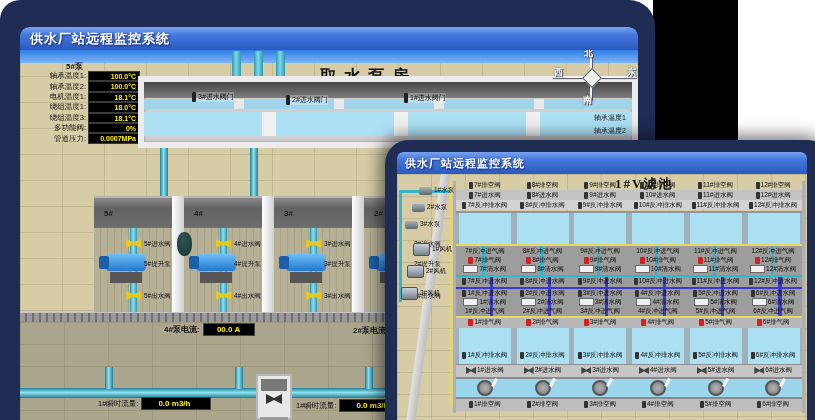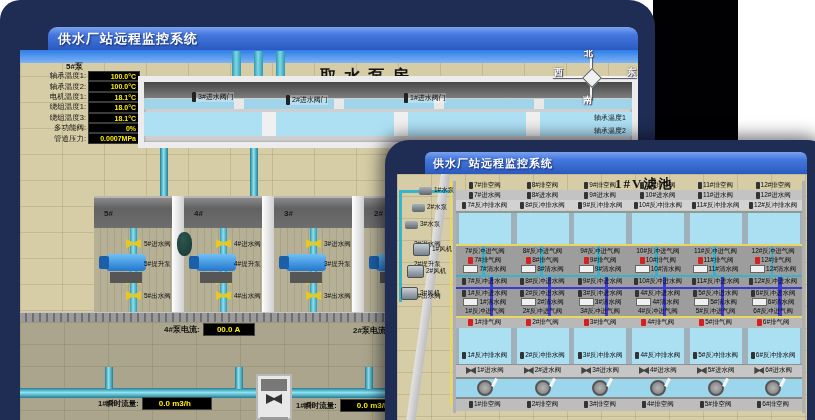--- a/index.html
+++ b/index.html
@@ -8,21 +8,21 @@
 
   
   .black-patch{position:absolute;left:653px;top:0;width:85px;height:146px;background:#010103;}
   .backdrop-a{position:absolute;left:0;top:0;width:655px;height:420px;background:#1f2d55;
               border-radius:20px 26px 0 0;}
 
   
   .bg-window{position:absolute;left:20px;top:27px;width:618px;height:393px;
              border-radius:9px 9px 0 0;overflow:hidden;}
   .titlebar{height:23px;background:linear-gradient(180deg,#7aa2f0 0%,#4477dd 35%,#2a5ac0 100%);
-            display:flex;align-items:center;padding:0 10px;border-radius:9px 9px 0 0;margin-left:28px;}
+            display:flex;align-items:center;padding:0 10px;border-radius:9px 9px 0 0;}
   .titletext{color:#fff;font-weight:bold;font-size:13px;letter-spacing:1px;
              text-shadow:1px 1px 2px rgba(0,0,40,.65);white-space:nowrap;}
   .scene1{position:relative;width:618px;height:370px;background-color:#d6cda6;
           background-image:linear-gradient(rgba(150,140,100,.30) 1px,transparent 1px),
                            linear-gradient(90deg,rgba(150,140,100,.30) 1px,transparent 1px);
           background-size:42px 26px;overflow:hidden;}
   .sky{position:absolute;left:0;top:0;width:100%;height:13px;
        background:linear-gradient(180deg,#2f7de8,#7db4f4);}
   .scene1-title{position:absolute;left:300px;top:15px;font-size:17px;font-weight:bold;
                 color:#141414;letter-spacing:7px;white-space:nowrap;}
@@ -112,21 +112,21 @@
   .st1{left:85px}.st2{left:215px}.st3{left:345px}
   .fmeter{position:absolute;left:236px;top:324px;width:36px;height:46px;background:#e8e8e8;
           border:2px solid #b8b8b8;box-sizing:border-box;}
   .fm-win{margin:3px 3px 2px;height:12px;background:#787878;}
   .fm-glyph{width:16px;height:10px;margin:3px auto;background:#333;
             clip-path:polygon(0 0,50% 40%,100% 0,100% 100%,50% 60%,0 100%);}
   .fm-base{position:absolute;left:2px;bottom:-9px;width:28px;height:10px;background:#9a9a9a;}
   .flow{position:absolute;display:flex;align-items:center;gap:3px;}
   .flows .flow:nth-of-type(1){left:78px;top:347px;}
   .flows .flow:nth-of-type(2){left:276px;top:349px;}
-  .f-label{font-size:7.5px;font-weight:bold;color:#111;white-space:nowrap;}
+  .f-label{font-size:7.5px;font-weight:normal;color:#111;white-space:nowrap;}
   .f-value{width:64px;height:11px;background:#000;border:1px solid #444;color:#ffee00;
            font-size:8px;font-weight:bold;text-align:center;padding-right:4px;line-height:11px;}
 
   
   .fg-frame{position:absolute;left:385px;top:140px;width:446px;height:300px;background:#1f2d55;
             border-radius:24px 24px 0 0;box-shadow:-5px -5px 16px rgba(0,0,12,.5);}
   .fg-window{position:absolute;left:12px;top:12px;width:410px;height:288px;
              border-radius:6px 6px 0 0;overflow:hidden;}
   .fg-window .titlebar{height:22px;border-radius:6px 6px 0 0;padding:0 8px;}
   .fg-window .titletext{font-size:11px;}

